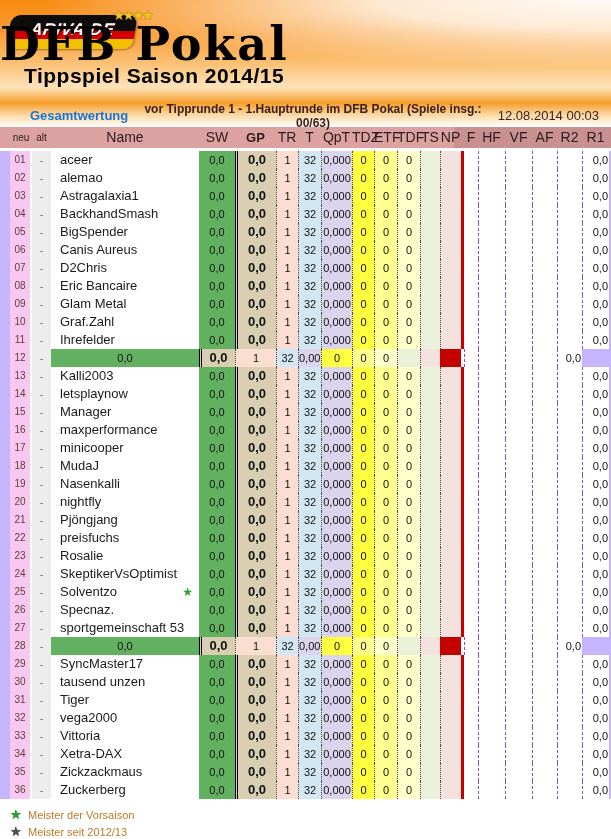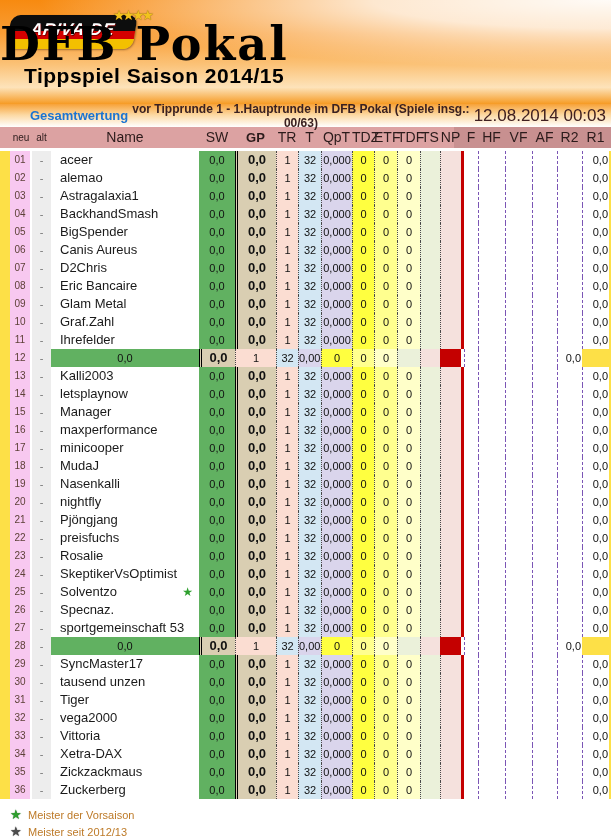--- a/index.html
+++ b/index.html
@@ -44,37 +44,37 @@
     font-weight:bold;font-size:21px;color:#000;letter-spacing:.5px;padding-left:24px;
   }
 
   
   .sub-header{
     height:23px;display:flex;align-items:center;
     background:linear-gradient(180deg,#f7a238 0%,#fcd9a4 48%,#ffffff 100%);
   }
   .view-label{margin-left:30px;color:#1b74d1;font-weight:bold;font-size:13px;cursor:pointer;}
   .round-info{flex:1;text-align:center;font-weight:bold;font-size:12px;color:#3a2121;}
-  .timestamp{margin-right:5px;font-size:17px;color:#402020;}
+  .timestamp{margin-right:12px;font-size:13px;color:#402020;}
 
   
   .row-grid{
     display:grid;
     grid-template-columns:22px 19px 148px 36px 41px 22px 23px 31px 22px 23px 23px 20px 21px 3px 14px 27px 27px 25px 25px 27px;
     padding-left:10px;align-items:center;
   }
   .thead{
     height:21px;margin-bottom:3px;
     background:linear-gradient(to right,#dca2a2 0,#dca2a2 454px,#c89090 454px,#c89090 100%);
   }
   .thead span{font-size:14px;color:#2b1b1b;text-align:center;line-height:21px;}
   .thead .h-neu,.thead .h-alt{font-size:10px;}
   .thead .h-gp{font-weight:bold;font-size:13px;}
 
-  .row{height:18px;background:#fde047;}
+  .row{height:18px;background:#c4b5fd;}
   .c{height:18px;line-height:18px;font-size:11px;color:#111;text-align:center;box-sizing:border-box;}
   .c-neu{background:#f8c8f0;font-size:10px;color:#5d4037;border-right:2px solid #fff;}
   .c-alt{background:#ededed;color:#777;}
   .c-name{
     background:#fff;text-align:left;padding:0 6px 0 9px;font-size:13px;color:#1a1a1a;
     display:flex;justify-content:space-between;align-items:center;white-space:nowrap;overflow:hidden;
   }
   .badge{color:#2ea02e;font-size:12px;line-height:18px;}
   .c-sw{background:#61b161;}
   .c-gp{background:#d9ceb2;font-weight:bold;font-size:13px;border-left:3px double #000;}

